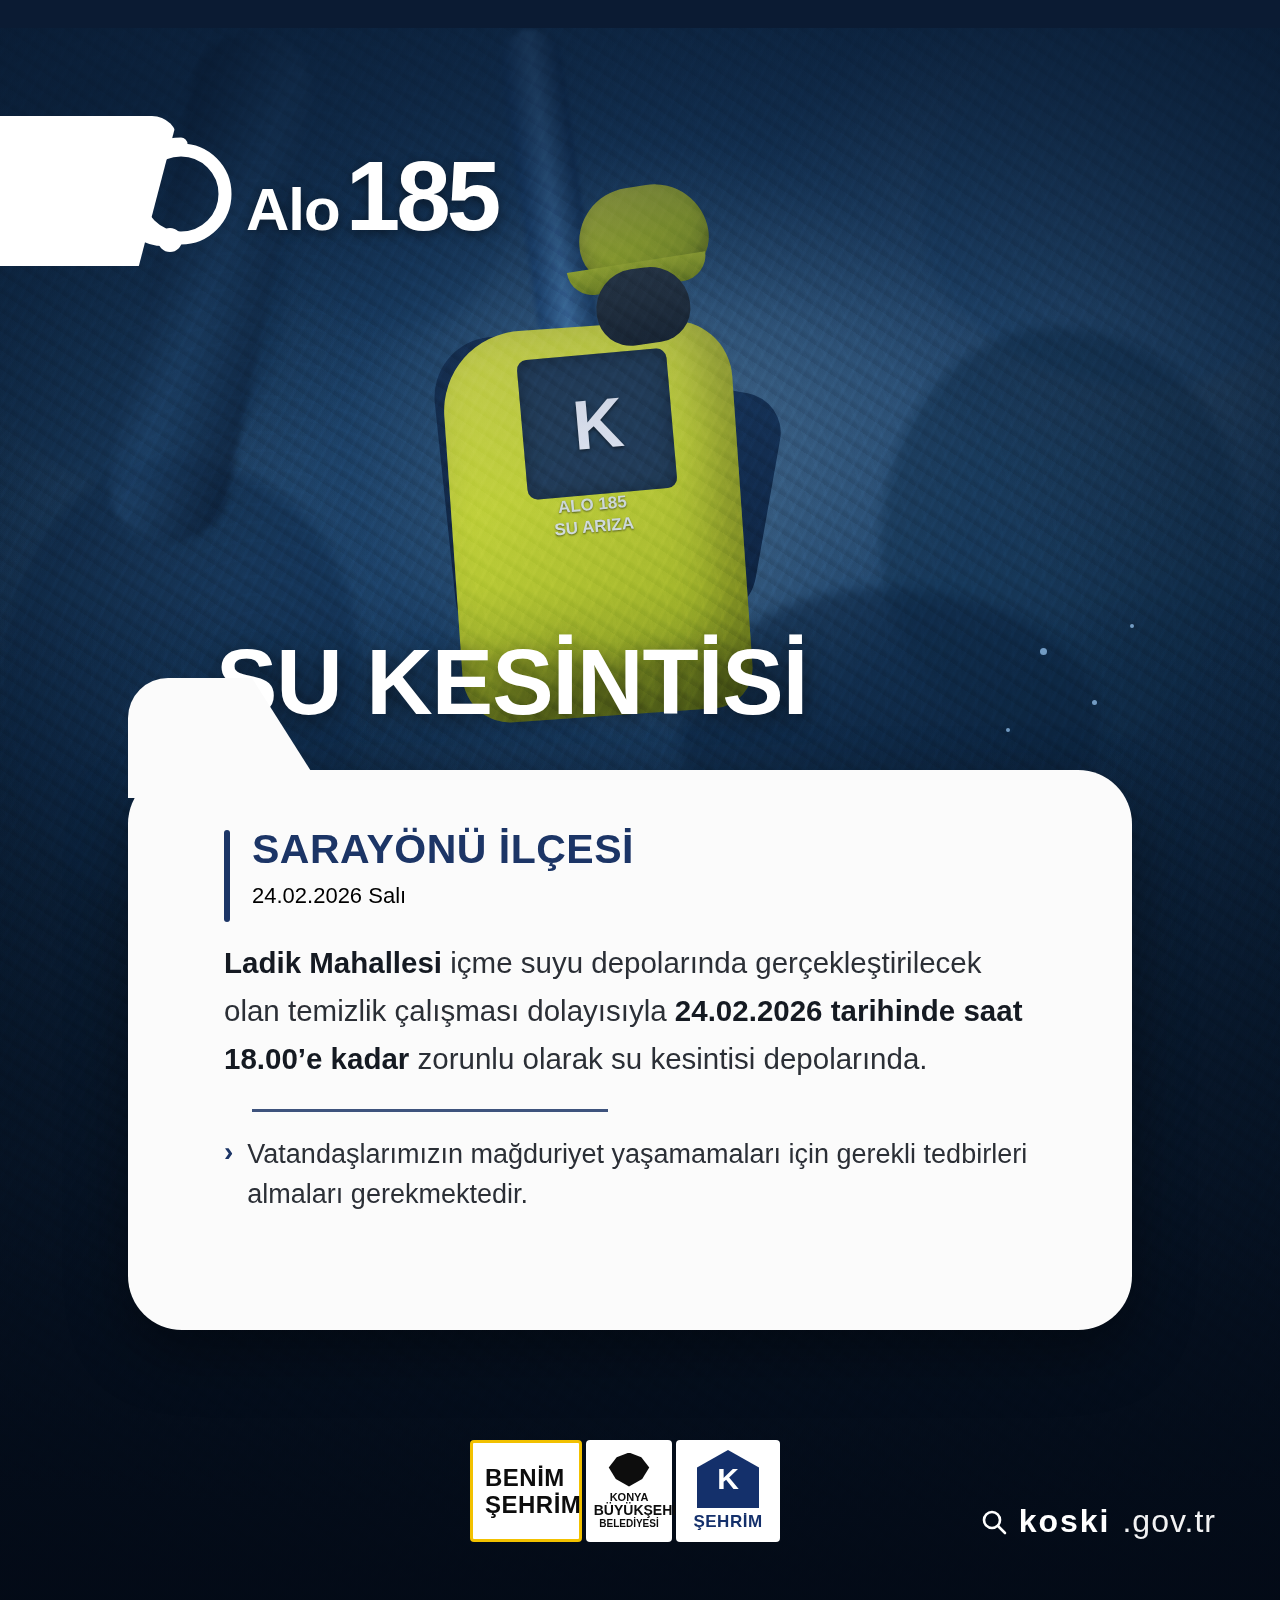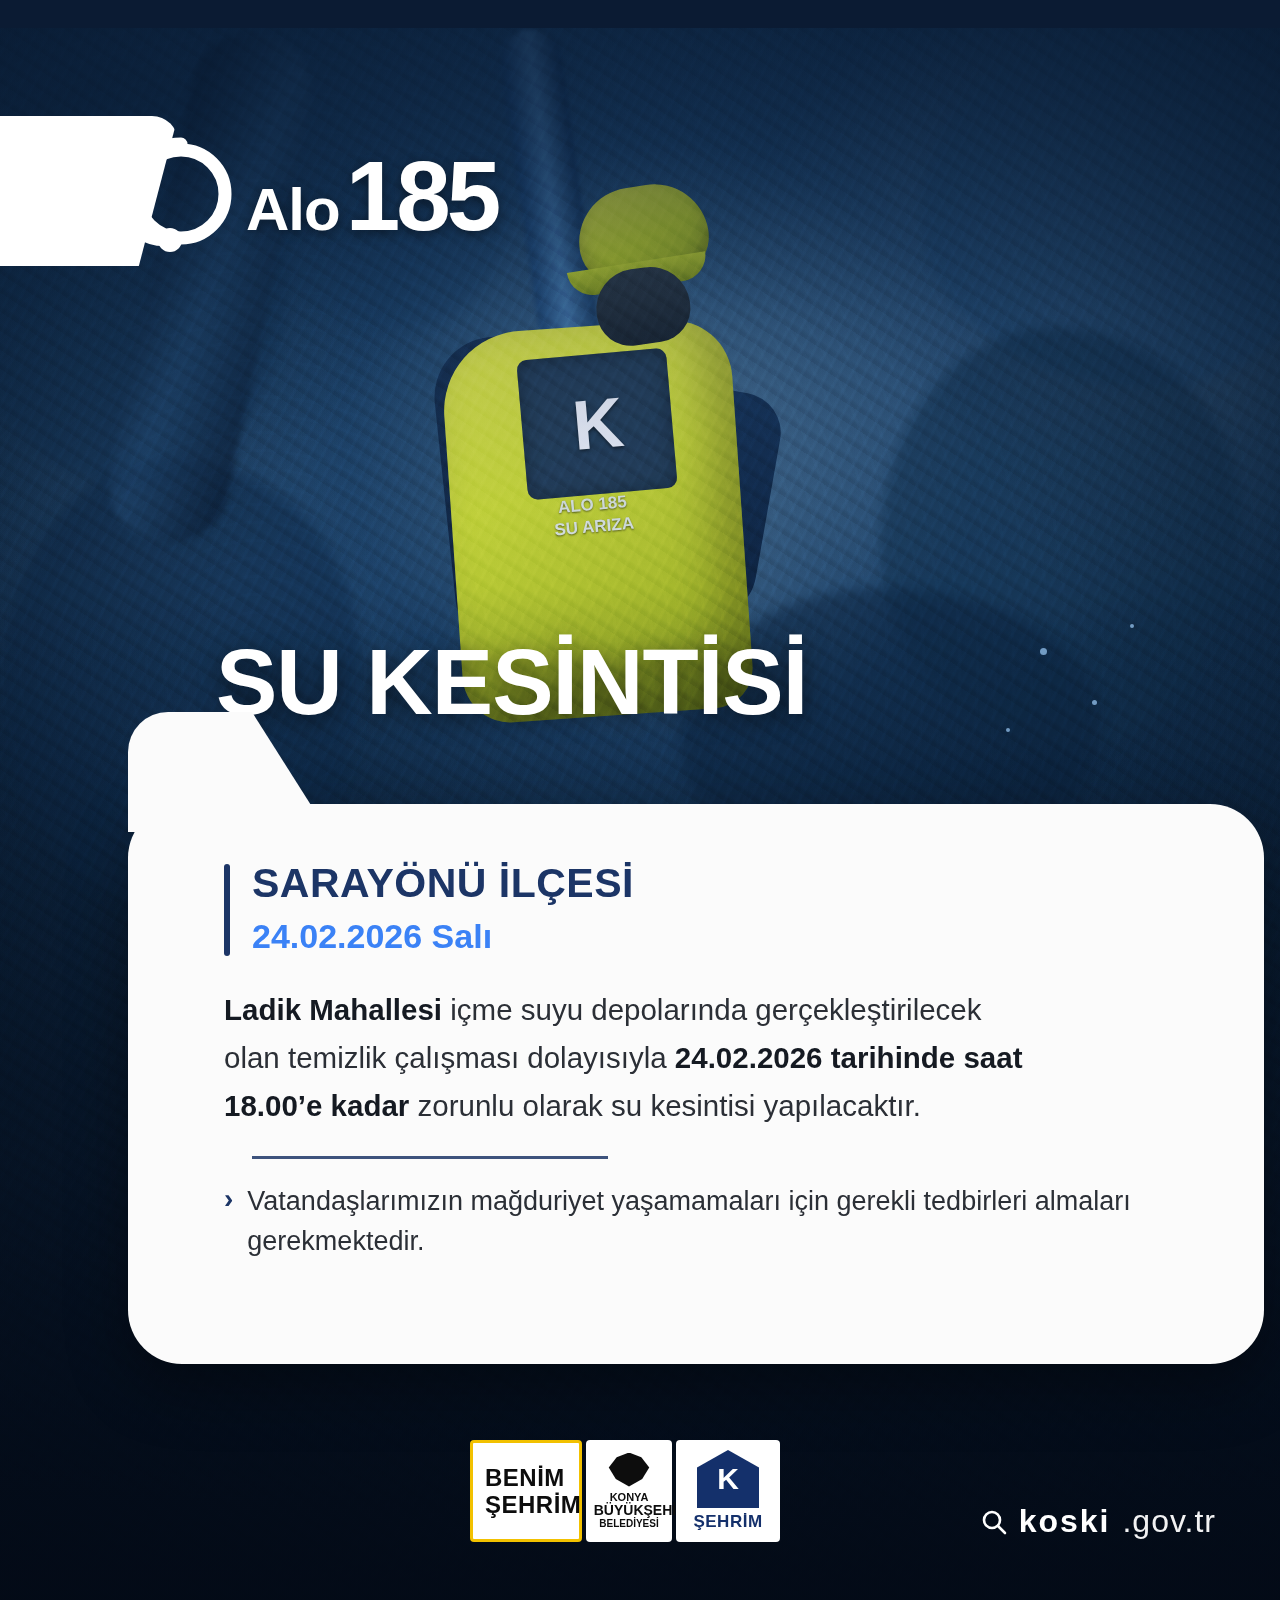--- a/index.html
+++ b/index.html
@@ -154,21 +154,21 @@
   .title {
     position: absolute; left: 216px; top: 608px;
     color: #ffffff;
     font-size: 92px; font-weight: 800; letter-spacing: -1px;
     text-shadow: 0 6px 22px rgba(0,0,0,.55);
     line-height: 1;
   }
 
   
   .card {
-    position: absolute; left: 128px; top: 776px; width: 1136px; height: 560px;
+    position: absolute; left: 128px; top: 742px; width: 1004px; height: 560px;
     background: #fbfbfb;
     border-radius: 54px;
     box-shadow: 0 22px 60px rgba(0,0,0,.38);
   }
   .card::before {
     content: "";
     position: absolute; left: 0; top: -92px; width: 200px; height: 120px;
     background: #fbfbfb;
     clip-path: polygon(0 0, 62% 0, 100% 100%, 0 100%);
     border-radius: 40px 0 0 0;
@@ -178,21 +178,21 @@
 
   .district-wrap { position: relative; padding-left: 28px; }
   .district-bar {
     position: absolute; left: 0; top: 4px; width: 6px; height: 92px;
     background: #1c3566; border-radius: 3px;
   }
   .district {
     color: #1c3566; font-size: 41px; font-weight: 800; letter-spacing: .5px;
   }
   .date {
-    color: #3b82f6; font-size: 34px; font-weight: 700; margin-top: 10px;
+    color: #000000; font-size: 22px; font-weight: 400; margin-top: 10px;
   }
 
   .body-text {
     margin-top: 30px;
     color: #2b2f36;
     font-size: 29.5px;
     line-height: 48px;
     max-width: 800px;
   }
   .body-text b { color: #151a22; font-weight: 800; }
@@ -313,21 +313,21 @@
 
   <div class="card">
     <div class="card-inner">
 
       <div class="district-wrap">
         <div class="district-bar"></div>
         <div class="district">SARAYÖNÜ İLÇESİ</div>
         <div class="date">24.02.2026 Salı</div>
       </div>
 
-      <p class="body-text"><b>Ladik Mahallesi</b><span> içme suyu depolarında gerçekleştirilecek olan temizlik çalışması dolayısıyla </span><b>24.02.2026 tarihinde saat 18.00’e kadar</b><span> zorunlu olarak su kesintisi yapılacaktır.</span></p>
+      <p class="body-text"><b>Ladik Mahallesi</b><span> içme suyu depolarında gerçekleştirilecek olan temizlik çalışması dolayısıyla </span><b>24.02.2026 tarihinde saat 18.00’e kadar</b><span> zorunlu olarak su kesintisi depolarında.</span></p>
 
       <div class="divider"></div>
 
       <div class="note-row">
         <span class="chev">›</span>
         <span class="note">Vatandaşlarımızın mağduriyet yaşamamaları için gerekli tedbirleri almaları gerekmektedir.</span>
       </div>
 
     </div>
   </div>

